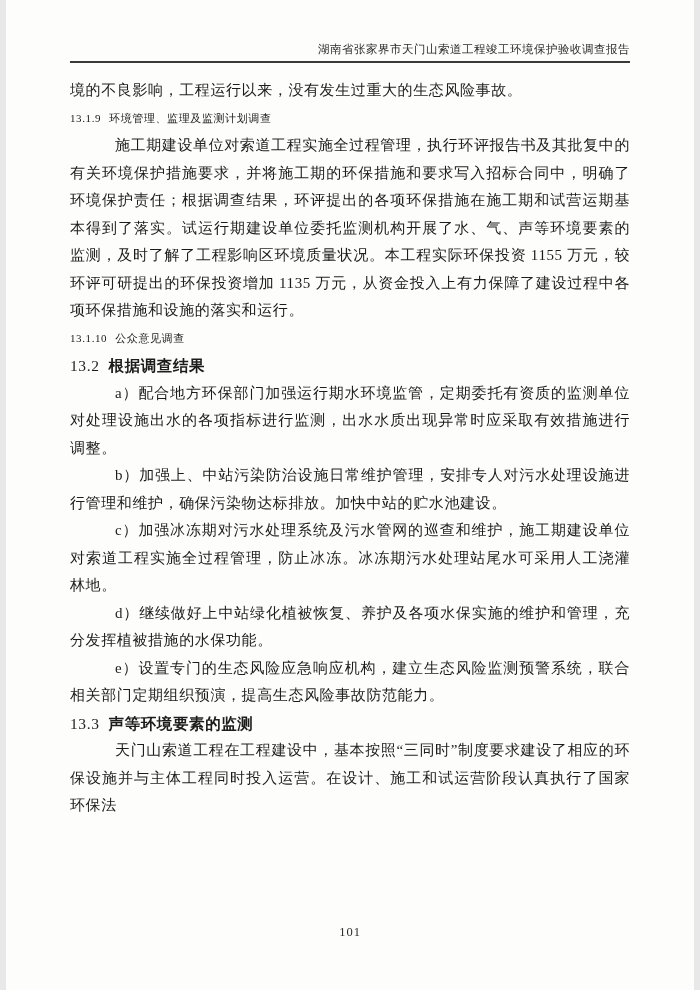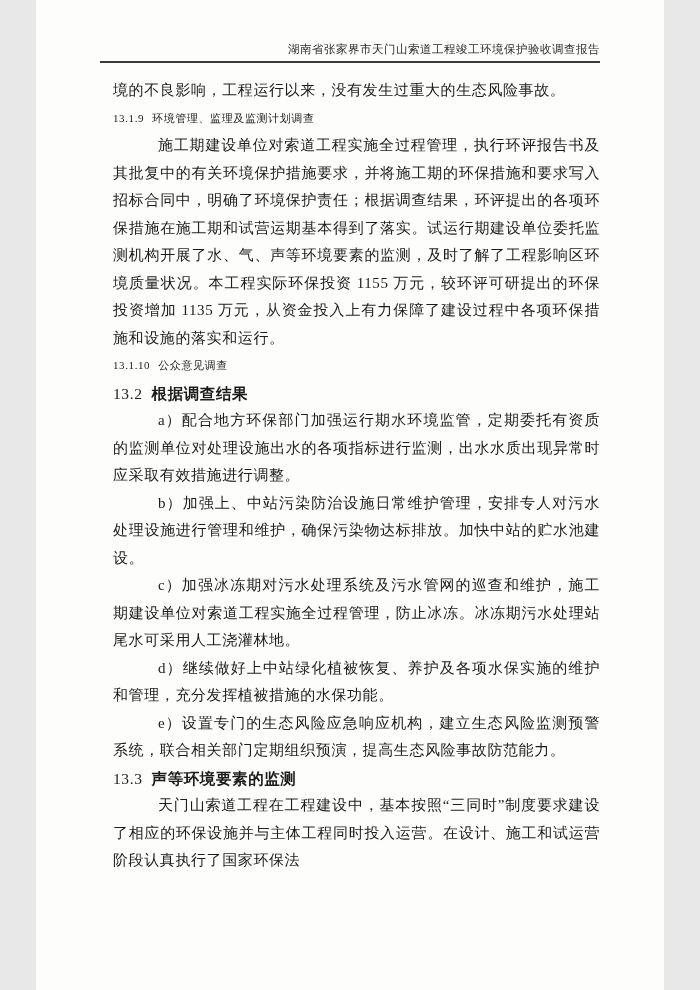--- a/index.html
+++ b/index.html
@@ -3,21 +3,21 @@
 <meta charset="utf-8">
 <style>
   html, body {
     margin: 0;
     padding: 0;
     background: #e8e8e8;
     font-family: "Liberation Serif", "DejaVu Serif", serif;
   }
   .page {
     position: relative;
-    width: 628px;
+    width: 688px;
     height: 990px;
     margin: 0 auto;
     background: #fdfdfc;
     box-sizing: border-box;
     padding: 0 64px;
     color: #1c1c1c;
     overflow: hidden;
   }
   .running-header {
     padding-top: 42px;
@@ -31,21 +31,20 @@
     height: 2px;
     background: #3a3a3a;
     margin-top: 5px;
   }
   .content {
     margin-top: 14px;
     font-size: 15px;
     line-height: 27.5px;
     letter-spacing: 0.6px;
     text-align: justify;
-    margin-left: 13px;
   }
   .content p {
     margin: 0;
   }
   p.indent {
     text-indent: 45px;
   }
   .h3 {
     margin: 0;
     font-size: 11px;
@@ -112,14 +111,15 @@
 
     <p class="indent">e）设置专门的生态风险应急响应机构，建立生态风险监测预警系统，联合相关部门定期组织预演，提高生态风险事故防范能力。</p>
 
 
     <p class="h2"><span class="sec-num">13.3</span><span class="sec-title-bold">声等环境要素的监测</span></p>
 
     <p class="indent">天门山索道工程在工程建设中，基本按照“三同时”制度要求建设了相应的环保设施并与主体工程同时投入运营。在设计、施工和试运营阶段认真执行了国家环保法</p>
 
   </div>
 
+  <div class="footer-pagenum">101</div>
 
 </div>
 
 </body></html>

